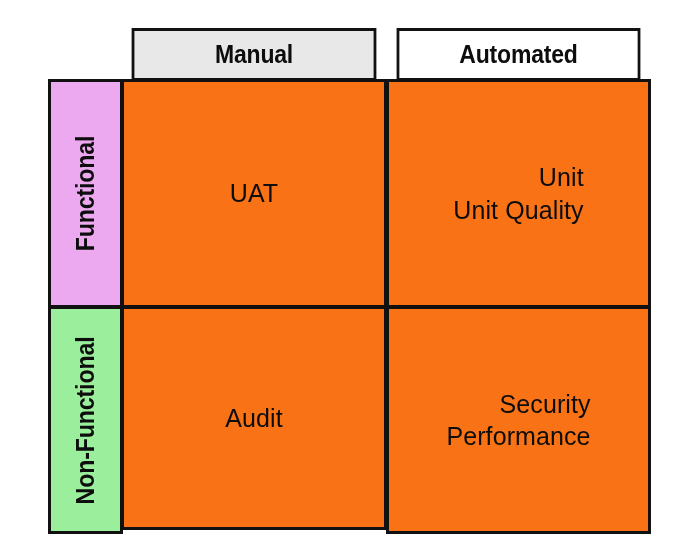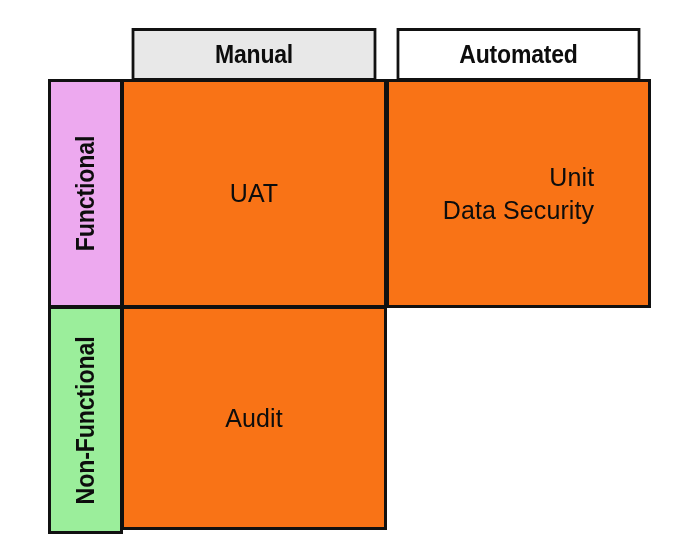--- a/index.html
+++ b/index.html
@@ -140,24 +140,30 @@
 
   <div class="cell cell-fn-manual">
     <span class="lines">
       <span>UAT</span>
     </span>
   </div>
 
   <div class="cell cell-fn-auto">
     <span class="lines">
       <span>Unit</span>
-      <span>Data Security</span>
+      <span>Unit Quality</span>
     </span>
   </div>
 
   <div class="cell cell-nfn-manual">
     <span class="lines">
       <span>Audit</span>
     </span>
   </div>
 
+  <div class="cell cell-nfn-auto">
+    <span class="lines">
+      <span>Security</span>
+      <span>Performance</span>
+    </span>
+  </div>
 
 </div>
 
 </body></html>

